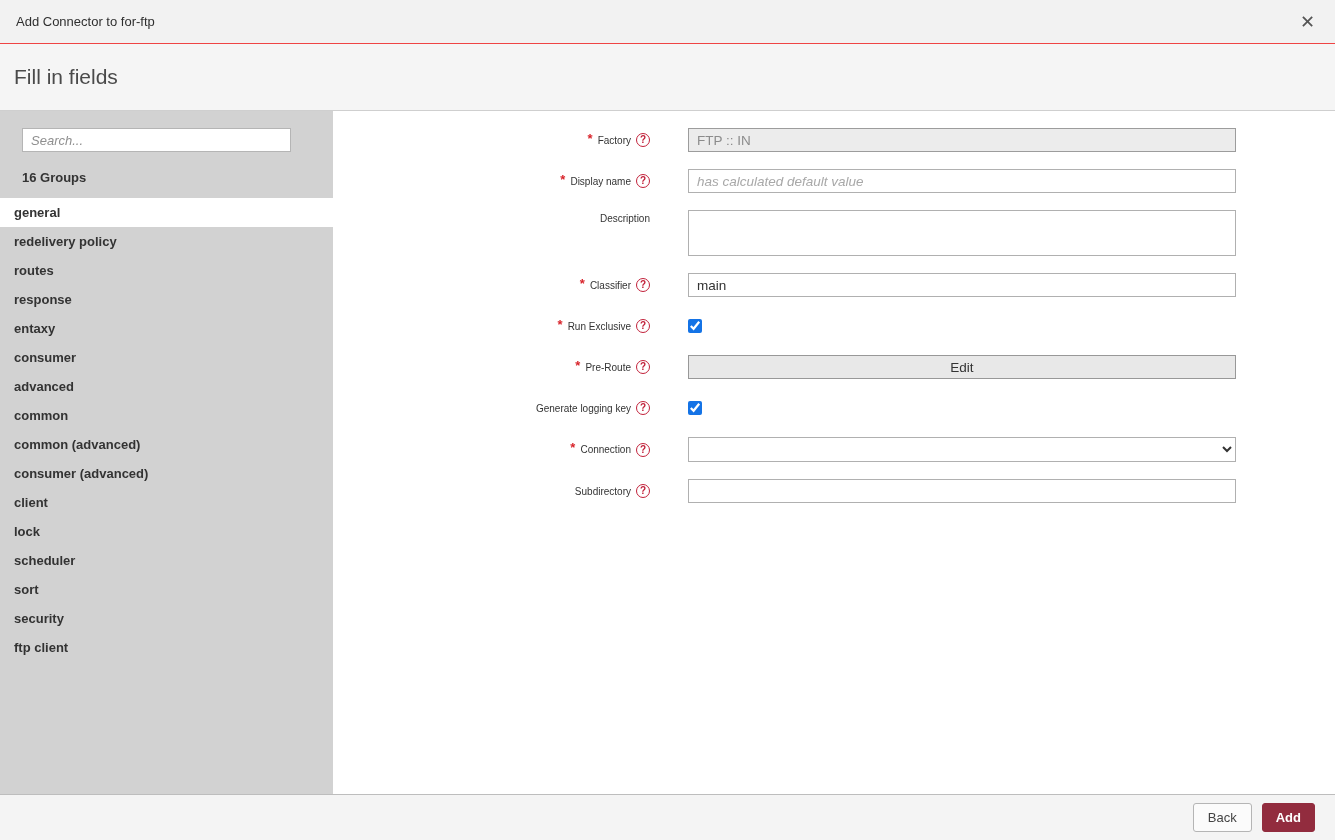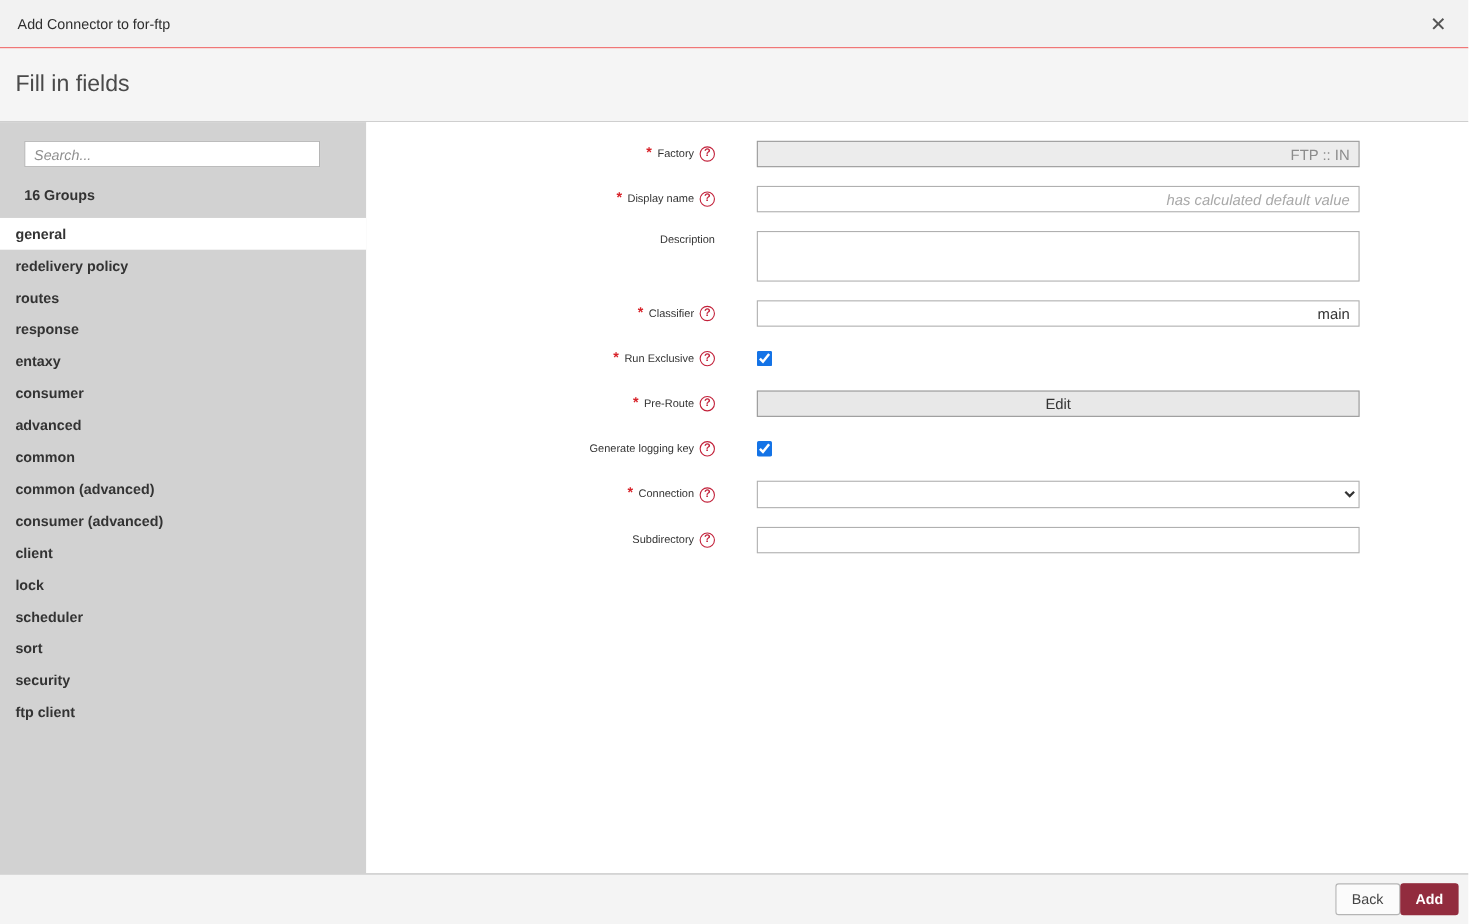--- a/index.html
+++ b/index.html
@@ -51,42 +51,42 @@
   .ctrl-col { margin-left:38px; width:548px; flex:0 0 auto; display:flex; align-items:center; }
   .field-label { font-size:10px; color:#333; white-space:nowrap; }
   .req { color:#d8232a; font-size:13px; font-weight:bold; position:relative; top:-2px; }
   .help-icon {
     width:14px; height:14px; flex:0 0 auto; border:1px solid #c2213a; border-radius:50%;
     color:#c2213a; font-size:10px; font-weight:bold;
     display:inline-flex; align-items:center; justify-content:center; line-height:1; cursor:pointer;
   }
   .text-input {
     width:100%; height:24px; border:1px solid #b0b0b0; padding:0 8px;
-    font-size:13.5px; color:#333; background:#fff; font-family:inherit;text-align:right;
+    font-size:13.5px; color:#333; background:#fff; font-family:inherit;
   }
   .text-input::placeholder { font-style:italic; color:#a8a8a8; }
   .text-input:disabled { background:#ececec; border-color:#9c9c9c; color:#8c8c8c; }
   .textarea {
     width:100%; height:46px; border:1px solid #b0b0b0; padding:4px 8px;
     font-size:13.5px; color:#333; resize:none; font-family:inherit;
   }
   .checkbox { width:14px; height:14px; accent-color:#1473e6; cursor:pointer; }
   .edit-btn {
     width:100%; height:24px; background:#e8e8e8; border:1px solid #989898;
     font-size:13.5px; color:#333; cursor:pointer; font-family:inherit;
   }
   .select {
     width:100%; height:25px; border:1px solid #b0b0b0; background:#fff;
     font-size:13.5px; color:#333; font-family:inherit;
   }
 
   
   .footer {
     height:46px; flex:0 0 auto; background:#f4f4f4; border-top:1px solid #bdbdbd;
-    display:flex; align-items:center; justify-content:flex-end; padding:0 9px;
+    display:flex; align-items:center; justify-content:flex-end; gap:10px; padding:0 20px;
   }
   .back-btn {
     height:29px; padding:0 14px; background:#fbfbfb; border:1px solid #b5b5b5;
     border-radius:3px; font-size:13px; color:#444; cursor:pointer; font-family:inherit;
   }
   .add-btn {
     height:29px; padding:0 13px; background:#922c3e; border:1px solid #922c3e;
     border-radius:3px; font-size:13px; font-weight:bold; color:#fff; cursor:pointer; font-family:inherit;
   }
 </style>

